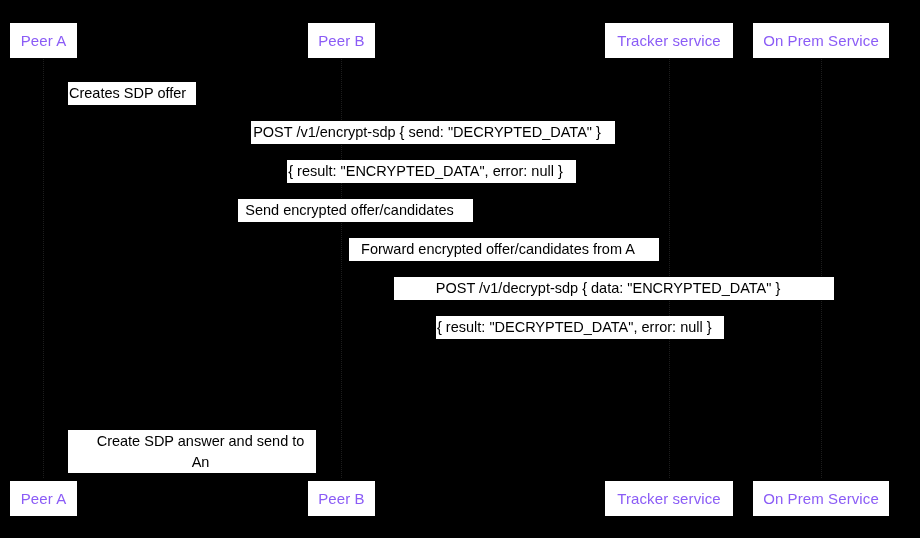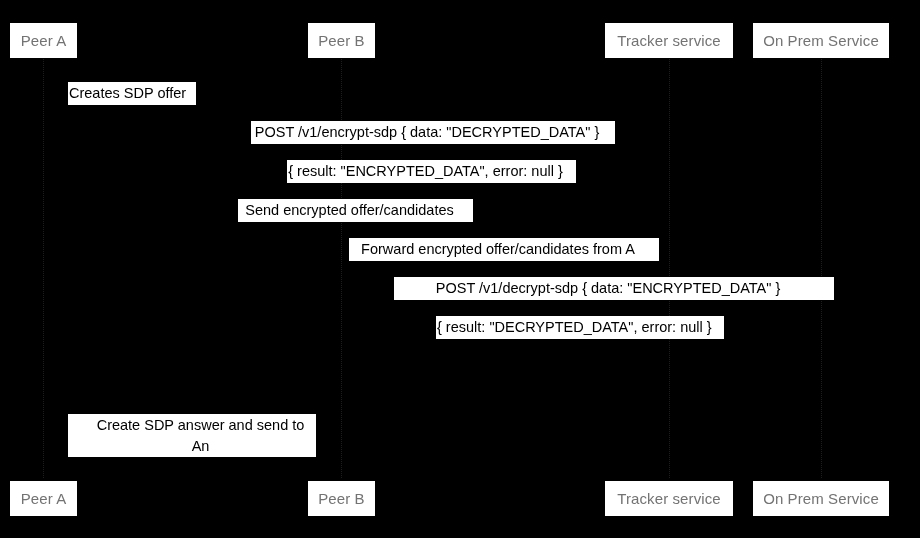--- a/index.html
+++ b/index.html
@@ -29,21 +29,21 @@
     bottom: 60px;
     width: 1px;
     border-left: 1px dotted #1d1d1d;
   }
 
   
   .participant {
     position: absolute;
     box-sizing: border-box;
     background: #ffffff;
-    color: #737373;
+    color: #8b5cf6;
     border: 1px solid #ffffff;
     display: flex;
     align-items: center;
     justify-content: center;
     font-size: 15px;
     line-height: 1;
     letter-spacing: 0.1px;
     white-space: nowrap;
   }
 
@@ -56,20 +56,21 @@
     font-size: 14.5px;
     line-height: 21px;
     white-space: nowrap;
     padding: 1px 13px 2px 1px;
     text-align: center;
   }
   .msg.two-line {
     white-space: normal;
     line-height: 21px;
     padding: 1px 2px 2px 19px;
+    margin-top: 16px;
   }
 </style>
 </head>
 <body>
 
 <div id="diagram">
 
   <div class="lifeline" style="left:43px;"></div>
   <div class="lifeline" style="left:341px;"></div>
   <div class="lifeline" style="left:669px;"></div>
@@ -78,21 +79,21 @@
   <div class="participant" style="left:10px; top:23px; width:67px; height:35px;">Peer A</div>
 
   <div class="participant" style="left:308px; top:23px; width:67px; height:35px;">Peer B</div>
 
   <div class="participant" style="left:605px; top:23px; width:128px; height:35px;">Tracker service</div>
 
   <div class="participant" style="left:753px; top:23px; width:136px; height:35px;">On Prem Service</div>
 
   <div class="msg" style="left:68px; top:82px; width:128px; height:23px;">Creates SDP offer</div>
 
-  <div class="msg" style="left:251px; top:121px; width:364px; height:23px;">POST /v1/encrypt-sdp { data: "DECRYPTED_DATA" }</div>
+  <div class="msg" style="left:251px; top:121px; width:364px; height:23px;">POST /v1/encrypt-sdp { send: "DECRYPTED_DATA" }</div>
 
   <div class="msg" style="left:287px; top:160px; width:289px; height:23px;">{ result: "ENCRYPTED_DATA", error: null }</div>
 
   <div class="msg" style="left:349px; top:238px; width:310px; height:23px;">Forward encrypted offer/candidates from A</div>
 
   <div class="msg" style="left:238px; top:199px; width:235px; height:23px;">Send encrypted offer/candidates</div>
 
   <div class="msg" style="left:394px; top:277px; width:440px; height:23px;">POST /v1/decrypt-sdp { data: "ENCRYPTED_DATA" }</div>
 
   <div class="msg" style="left:436px; top:316px; width:288px; height:23px;">{ result: "DECRYPTED_DATA", error: null }</div>

